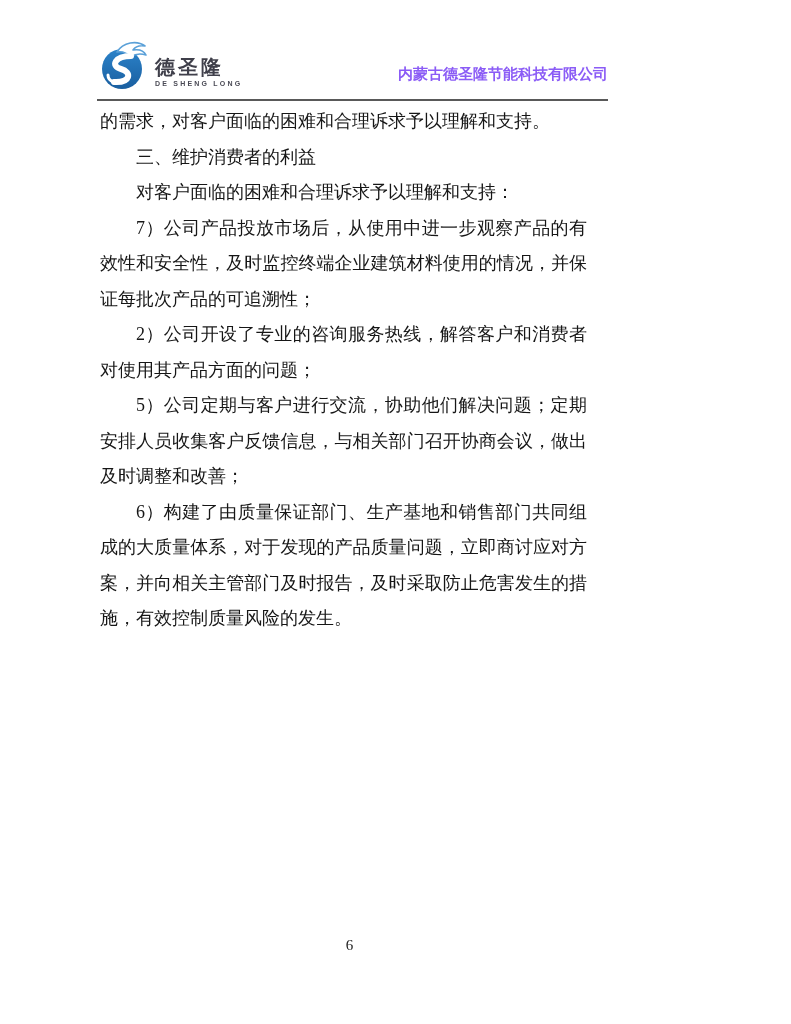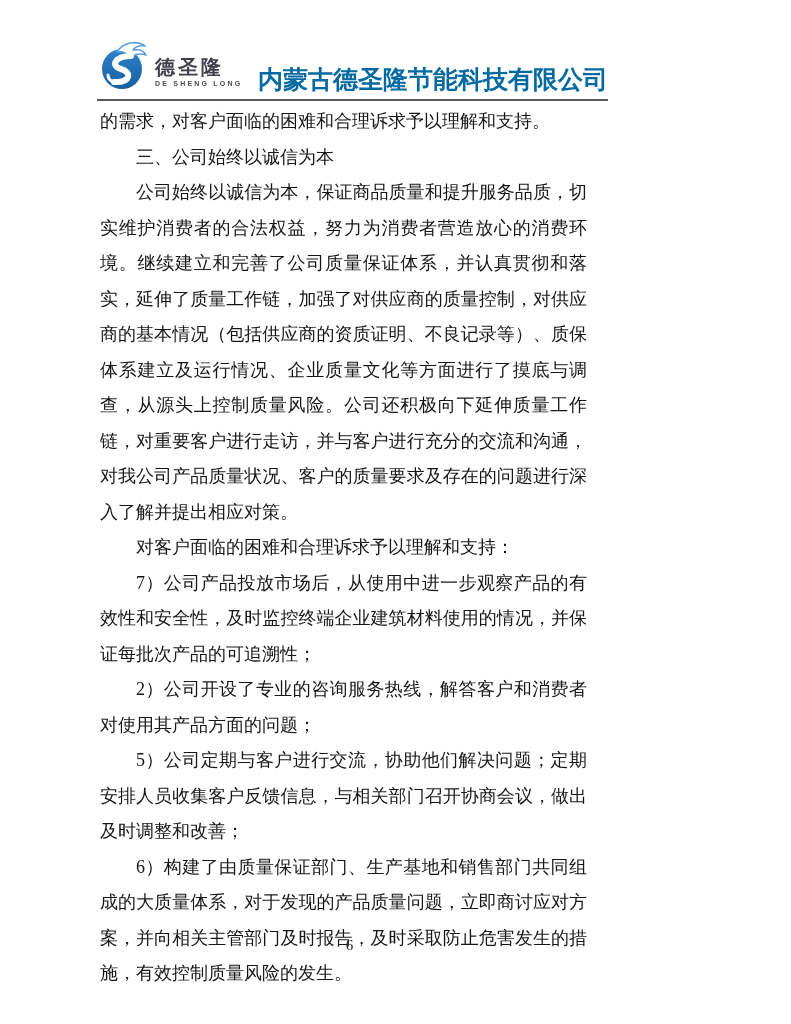--- a/index.html
+++ b/index.html
@@ -39,25 +39,25 @@
   }
   .logo-en {
     font-family: "Liberation Sans", "DejaVu Sans", sans-serif;
     font-weight: bold;
     font-size: 7px;
     letter-spacing: 2.2px;
     color: #4a4a55;
     margin-top: 3px;
   }
   .company-name {
-    font-size: 25px;
+    font-size: 15px;
     font-weight: bold;
-    color: #0369a1;
+    color: #8b5cf6;
     white-space: nowrap;
-    padding-bottom: 2px;
+    padding-bottom: 14px;
   }
   .header-rule {
     position: absolute;
     top: 99px;
     left: 97px;
     right: 91px;
     height: 2px;
     background: #595959;
   }
   .doc-body {
@@ -114,22 +114,21 @@
         <div class="logo-en">DE SHENG LONG</div>
       </div>
     </div>
     <div class="company-name">内蒙古德圣隆节能科技有限公司</div>
   </header>
 
   <div class="header-rule"></div>
 
   <main class="doc-body">
       <p class="">的需求，对客户面临的困难和合理诉求予以理解和支持。</p>
-      <p class="indent">三、公司始终以诚信为本</p>
-      <p class="indent">公司始终以诚信为本，保证商品质量和提升服务品质，切实维护消费者的合法权益，努力为消费者营造放心的消费环境。继续建立和完善了公司质量保证体系，并认真贯彻和落实，延伸了质量工作链，加强了对供应商的质量控制，对供应商的基本情况（包括供应商的资质证明、不良记录等）、质保体系建立及运行情况、企业质量文化等方面进行了摸底与调查，从源头上控制质量风险。公司还积极向下延伸质量工作链，对重要客户进行走访，并与客户进行充分的交流和沟通，对我公司产品质量状况、客户的质量要求及存在的问题进行深入了解并提出相应对策。</p>
+      <p class="indent">三、维护消费者的利益</p>
       <p class="indent">对客户面临的困难和合理诉求予以理解和支持：</p>
       <p class="indent">7）公司产品投放市场后，从使用中进一步观察产品的有效性和安全性，及时监控终端企业建筑材料使用的情况，并保证每批次产品的可追溯性；</p>
       <p class="indent">2）公司开设了专业的咨询服务热线，解答客户和消费者对使用其产品方面的问题；</p>
       <p class="indent">5）公司定期与客户进行交流，协助他们解决问题；定期安排人员收集客户反馈信息，与相关部门召开协商会议，做出及时调整和改善；</p>
       <p class="indent">6）构建了由质量保证部门、生产基地和销售部门共同组成的大质量体系，对于发现的产品质量问题，立即商讨应对方案，并向相关主管部门及时报告，及时采取防止危害发生的措施，有效控制质量风险的发生。</p>
     </main>
 
   <footer class="footer">
     <span class="page-num">6</span>
   </footer>

